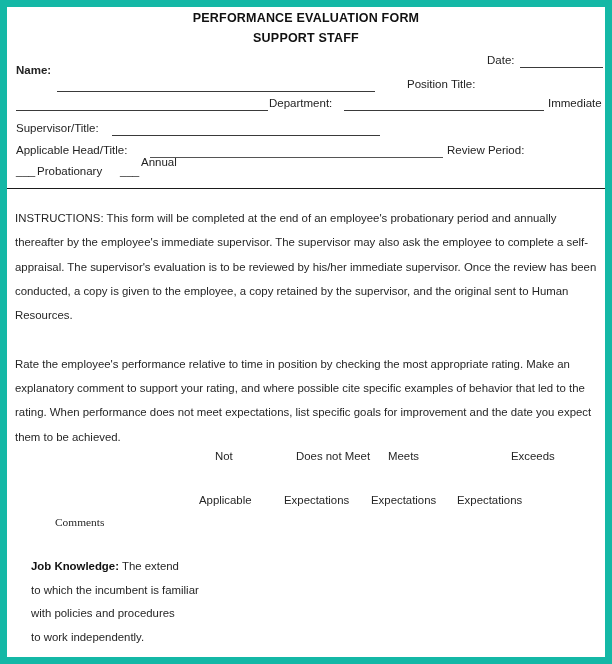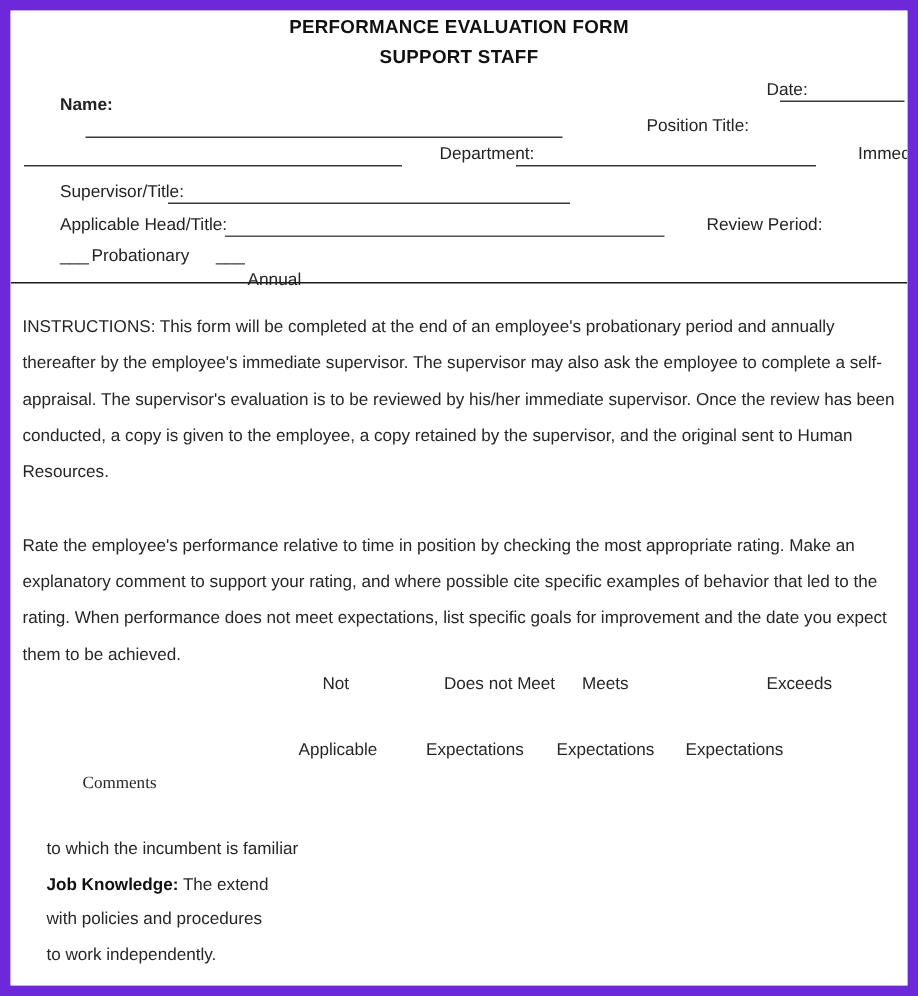--- a/index.html
+++ b/index.html
@@ -9,36 +9,36 @@
   }
   body {
     font-family: "Liberation Sans", sans-serif;
   }
   #page {
     position: relative;
     width: 612px;
     height: 664px;
     box-sizing: border-box;
     background: #ffffff;
-    border: 7px solid #6d28d9;
+    border: 7px solid #14b8a6;
     overflow: hidden;
   }
   .sheet {
     position: relative;
     width: 100%;
     height: 100%;
     box-sizing: border-box;
     background: #ffffff;
     color: #1a1a1a;
     overflow: hidden;
   }
 
   
   .abs { position: absolute; white-space: nowrap; }
-  .t   { font-size: 11.5px; line-height: 14px; color: #232323; margin-left: 24px; }
+  .t   { font-size: 11.5px; line-height: 14px; color: #232323; }
   .bold { font-weight: bold; }
 
   
   .form-title {
     left: 0; right: 0;
     text-align: center;
     font-size: 12.5px;
     font-weight: bold;
     letter-spacing: 0.2px;
     color: #111111;
@@ -141,21 +141,21 @@
     <div class="abs t" style="left:9px; top:114px;">Supervisor/Title:</div>
     <div class="rule" style="left:105px; top:128px; width:268px;"></div>
 
     <div class="abs t" style="left:9px; top:136px;">Applicable Head/Title:</div>
     <div class="rule thin" style="left:143px; top:150px; width:293px;"></div>
     <div class="abs t" style="left:440px; top:136px;">Review Period:</div>
 
     <div class="abs t" style="left:9px; top:157px;">___</div>
     <div class="abs t" style="left:30px; top:157px;">Probationary</div>
     <div class="abs t" style="left:113px; top:157px;">___</div>
-    <div class="abs t" style="left:134px; top:173px;">Annual</div>
+    <div class="abs t" style="left:134px; top:148px;">Annual</div>
 
     <div id="header-divider"></div>
 
     <div id="instructions-block">
       <p class="para">INSTRUCTIONS:  This form will be completed at the end of an employee's probationary period and annually thereafter by the employee's immediate supervisor.  The supervisor may also ask the employee to complete a self-appraisal.   The supervisor's evaluation is to be reviewed by his/her immediate supervisor.  Once the review has been conducted, a copy is given to the employee, a copy retained by the supervisor, and the original sent to Human Resources.</p>
       <p class="para">Rate the employee's performance relative to time in position by checking the most appropriate rating.  Make an explanatory comment to support your rating, and where possible cite specific examples of behavior that led to the rating.  When performance does not meet expectations, list specific goals for improvement and the date you expect them to be achieved.</p>
     </div>
 
     <div class="rating-head" style="left:208px; top:443px;">Not</div>
     <div class="rating-head" style="left:277px; top:443px;padding-left:12px;">Does not Meet</div>
@@ -163,21 +163,21 @@
     <div class="rating-head" style="left:504px; top:443px;">Exceeds</div>
 
     <div class="rating-head" style="left:192px; top:487px;">Applicable</div>
     <div class="rating-head" style="left:277px; top:487px;">Expectations</div>
     <div class="rating-head" style="left:364px; top:487px;">Expectations</div>
     <div class="rating-head" style="left:450px; top:487px;">Expectations</div>
 
     <div class="rating-head" style="left:48px; top:509px;font-family:Liberation Serif, serif;">Comments</div>
 
     <div id="jk-block">
+      <div class="jk-line"><span class="bold">Job Knowledge:</span><span>  The extend</span></div>
       <div class="jk-line">to which the incumbent is familiar</div>
-      <div class="jk-line"><span class="bold">Job Knowledge:</span><span>  The extend</span></div>
       <div class="jk-line">with policies and procedures</div>
       <div class="jk-line">to work independently.</div>
     </div>
 
 
   </div>
 </div>
 
 </body></html>

